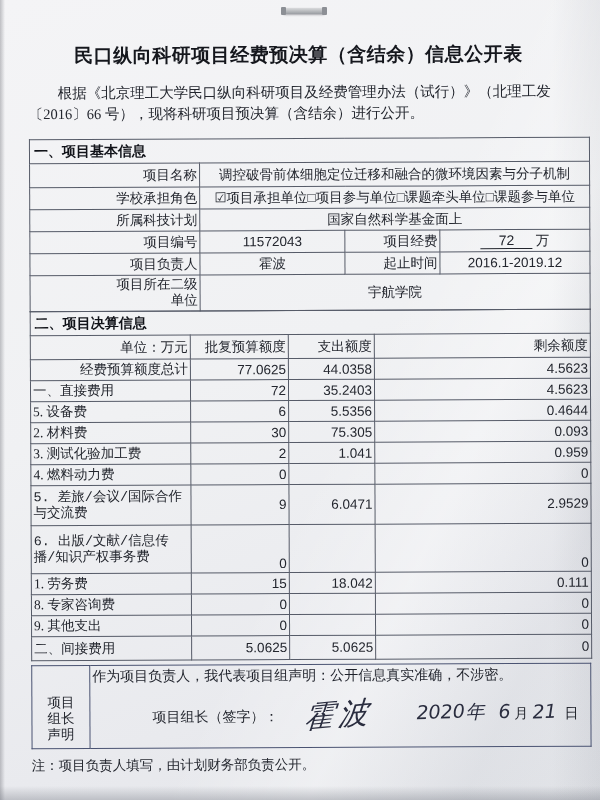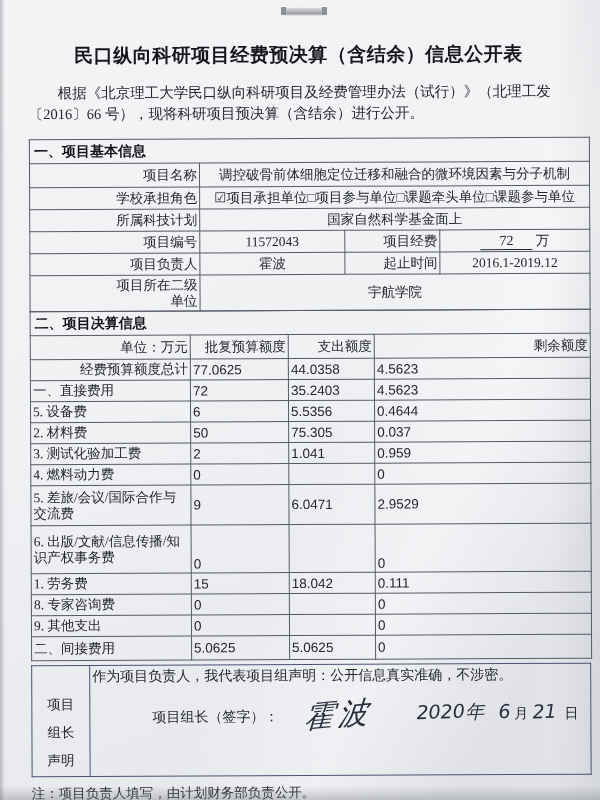--- a/index.html
+++ b/index.html
@@ -64,39 +64,39 @@
   .t2,.t3{margin-top:-1px;}
   .sec-hdr td{
     font-family:"Liberation Sans","DejaVu Sans",sans-serif;
     font-weight:bold;font-size:14px;color:#111319;
     padding:2px 4px;height:19px;
   }
   .lab{text-align:right;}
   .val{text-align:center;}
   .num{
     font-family:"Liberation Sans","DejaVu Sans",sans-serif;
-    font-size:13.5px;text-align:left;color:#1d2026;
-  }
-  .serifnum{font-family:Liberation Serif, serif;font-size:14px;text-align:center;}
+    font-size:13.5px;text-align:right;color:#1d2026;
+  }
+  .serifnum{font-family:Liberation Sans, sans-serif;font-size:14px;text-align:center;}
   .left{text-align:left;padding-left:3px;}
   .deptlab span{display:inline-block;max-width:6.2em;}
   .u72{display:inline-block;min-width:52px;border-bottom:1px solid #23262e;text-align:center;}
   .r24 td{height:21px;}
   .r22 td{height:19px;}
   .r20 td{height:17px;}
   .r36 td{height:33px;}
   .r40 td{height:37px;}
   .r48 td{height:45px;}
   .vbot{vertical-align:bottom;}
-  .wraplab{line-height:16px;}
+  .wraplab{line-height:16px;font-family:Liberation Mono, monospace;}
   
   .t3 td{border-color:#4a5372;}
   .t3{border:1px solid #3d4a78;}
   .decl-lab{width:53px;text-align:center;font-size:14px;}
-  .decl-lab span{display:inline-block;width:2.1em;line-height:28px;margin-top:24px;}
+  .decl-lab span{display:inline-block;width:2.1em;line-height:16px;margin-top:24px;}
   .decl-cell{vertical-align:top;padding:5px 8px 4px 10px;height:80px;}
   .decl-text{font-size:14px;line-height:19px;color:#1f222b;}
   .sign-row{display:flex;align-items:flex-end;margin-top:10px;}
   .sign-label{font-size:14px;margin-left:60px;white-space:nowrap;}
   .signature{
     font-size:30px;color:#2a2d3f;margin:0 0 -10px 26px;
     transform:rotate(-5deg) skewX(-10deg);
     font-family:"DejaVu Sans","Liberation Sans",sans-serif;
     font-style:italic;letter-spacing:4px;white-space:nowrap;
   }
@@ -202,23 +202,23 @@
         <td class="num">4.5623</td>
       </tr>
       <tr class="r20">
         <td class="left">5. 设备费</td>
         <td class="num">6</td>
         <td class="num">5.5356</td>
         <td class="num">0.4644</td>
       </tr>
       <tr class="r20">
         <td class="left">2. 材料费</td>
-        <td class="num">50</td>
+        <td class="num">30</td>
         <td class="num">75.305</td>
-        <td class="num">0.037</td>
+        <td class="num">0.093</td>
       </tr>
       <tr class="r20">
         <td class="left">3. 测试化验加工费</td>
         <td class="num">2</td>
         <td class="num">1.041</td>
         <td class="num">0.959</td>
       </tr>
       <tr class="r20">
         <td class="left">4. 燃料动力费</td>
         <td class="num">0</td>

